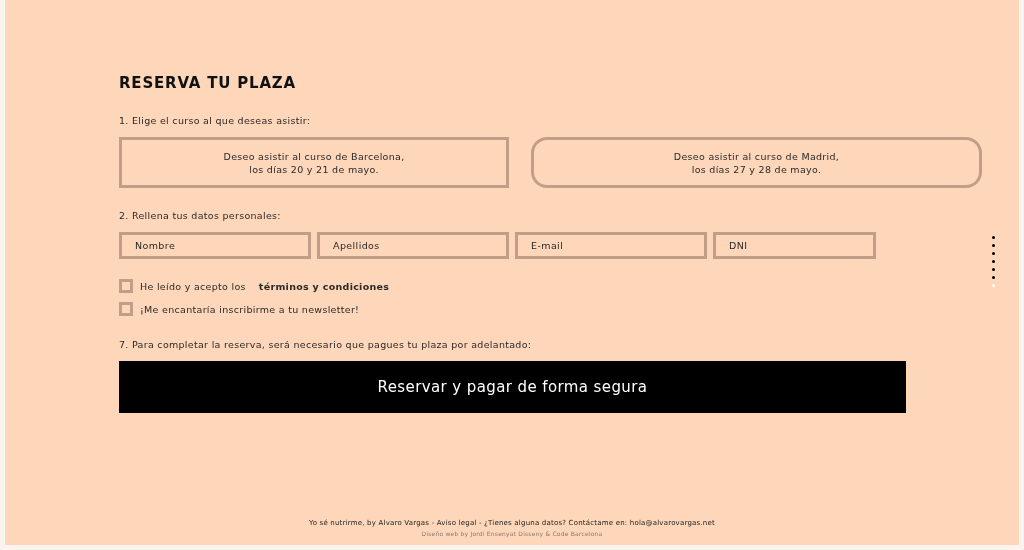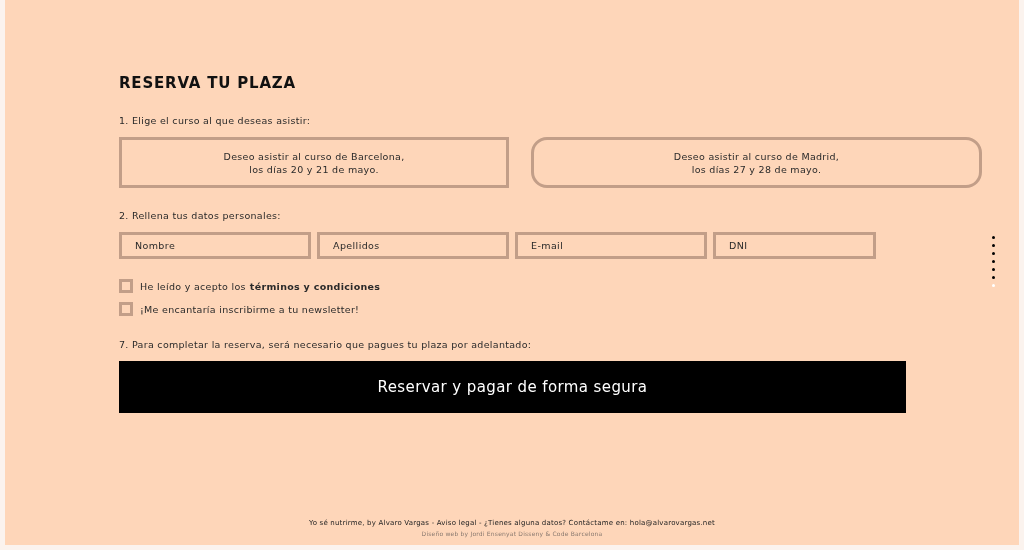--- a/index.html
+++ b/index.html
@@ -41,21 +41,21 @@
   .field::placeholder { color: #2a2a2a; opacity: 1; }
   .check-row {
     position: absolute; left: 114px; display: flex; align-items: center;
     font-size: 9.5px; color: #2a2a2a; letter-spacing: 0.3px;
     font-family: "DejaVu Sans", sans-serif;
   }
   .checkbox {
     width: 8px; height: 8px; border: 3px solid #c29e88; margin-right: 7px;
     cursor: pointer; flex-shrink: 0;
   }
-  .check-row b { font-weight: bold; margin-left: 4px; }
+  .check-row b { font-weight: bold; margin-left: 13px; }
   .pay-button {
     position: absolute; left: 114px; top: 361px; width: 787px; height: 52px;
     background: #000; color: #fff; border: none;
     font-size: 15px; letter-spacing: 0.4px; cursor: pointer;
     font-family: "DejaVu Sans", sans-serif;
   }
   .dots {
     position: absolute; left: 985px; top: 236px; width: 6px;
     display: flex; flex-direction: column; align-items: center; gap: 5px;
   }

